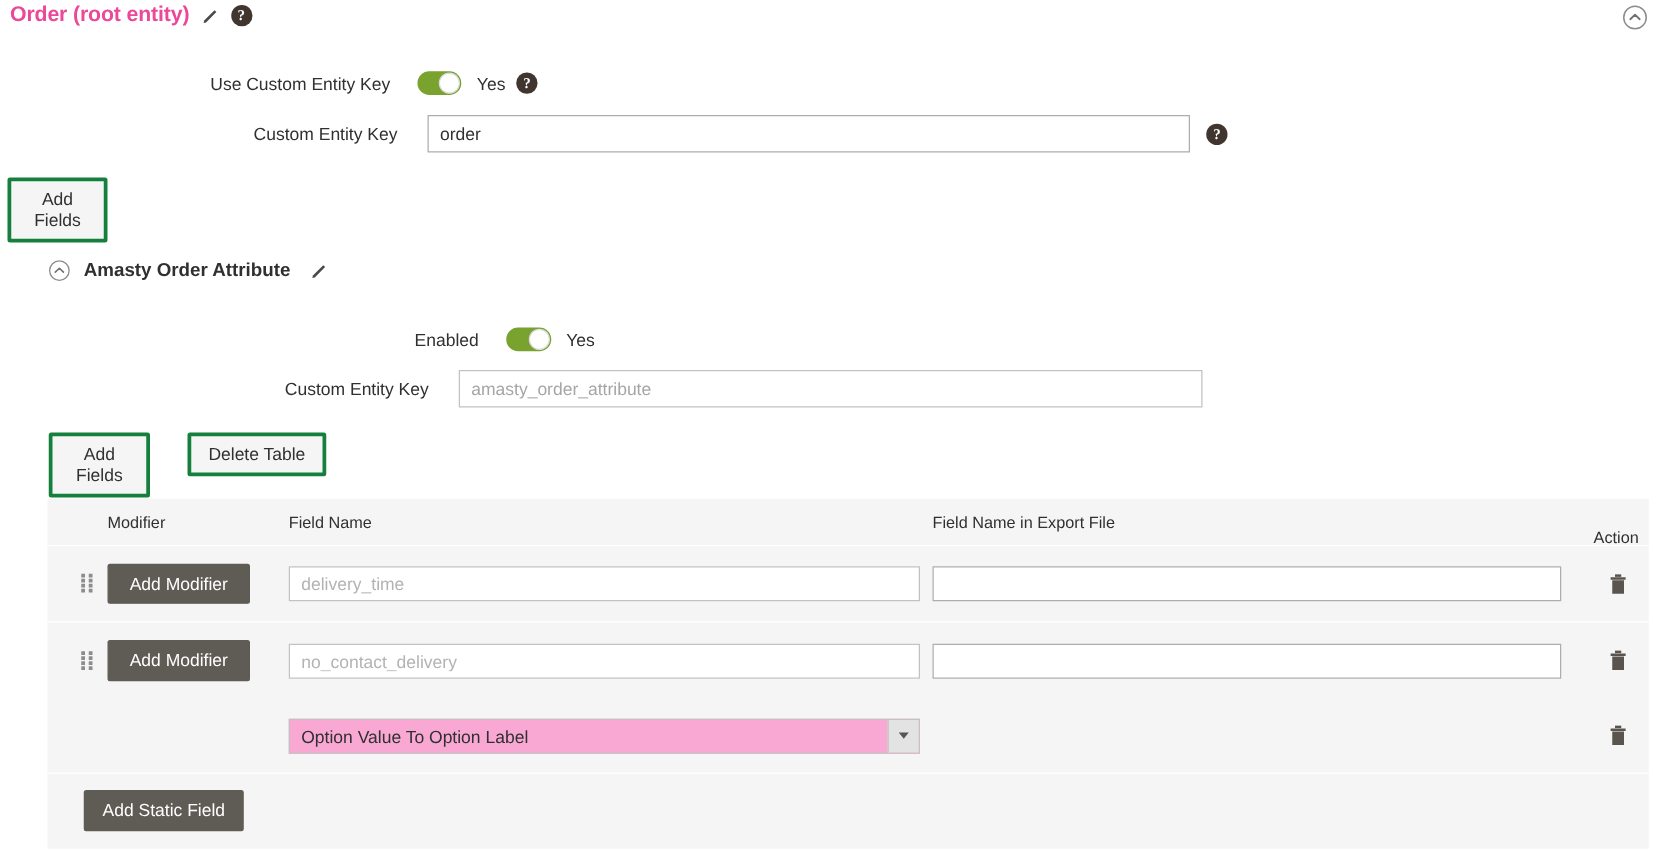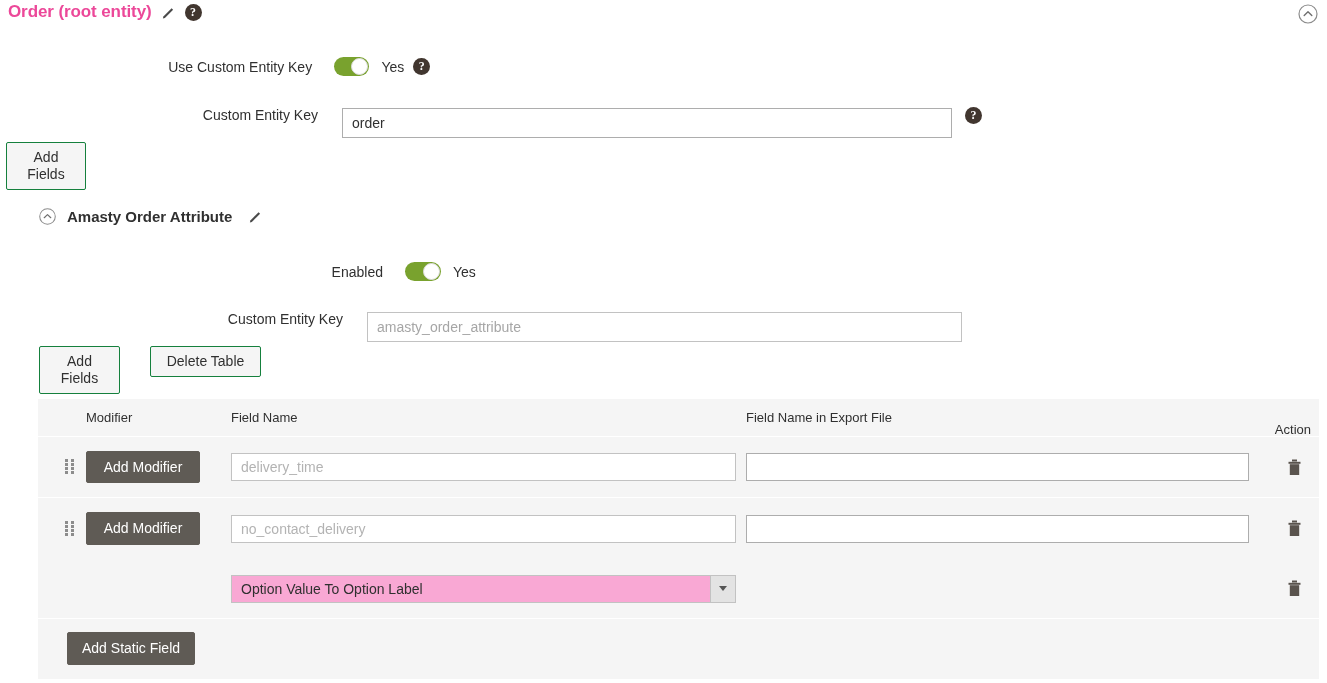--- a/index.html
+++ b/index.html
@@ -59,21 +59,20 @@
   }
   .text-input {
     height: 30px;
     border: 1px solid #adadad;
     background: #ffffff;
     padding: 0 9px;
     font-size: 14px;
     font-family: "Liberation Sans", sans-serif;
     color: #303030;
     outline: none;
-    margin-top: 16px;
   }
   .text-input::placeholder { color: #a6a6a6; }
   .text-input.light-border { border-color: #c2c2c2; }
 
   
   .toggle {
     width: 36px; height: 19px;
     border-radius: 10px;
     background: #79a22e;
     position: relative;
@@ -90,21 +89,21 @@
   }
   .toggle-text {
     font-size: 14px;
     color: #303030;
     margin-left: 12px;
   }
 
   
   .btn-light {
     background: #f5f5f5;
-    border: 1px solid #15803d;
+    border: 3px solid #15803d;
     border-radius: 2px;
     color: #303030;
     font-size: 14px;
     font-family: "Liberation Sans", sans-serif;
     padding: 6px 12px;
     cursor: pointer;
     line-height: 1.2;
   }
   .btn-dark {
     background: #5f5b55;

